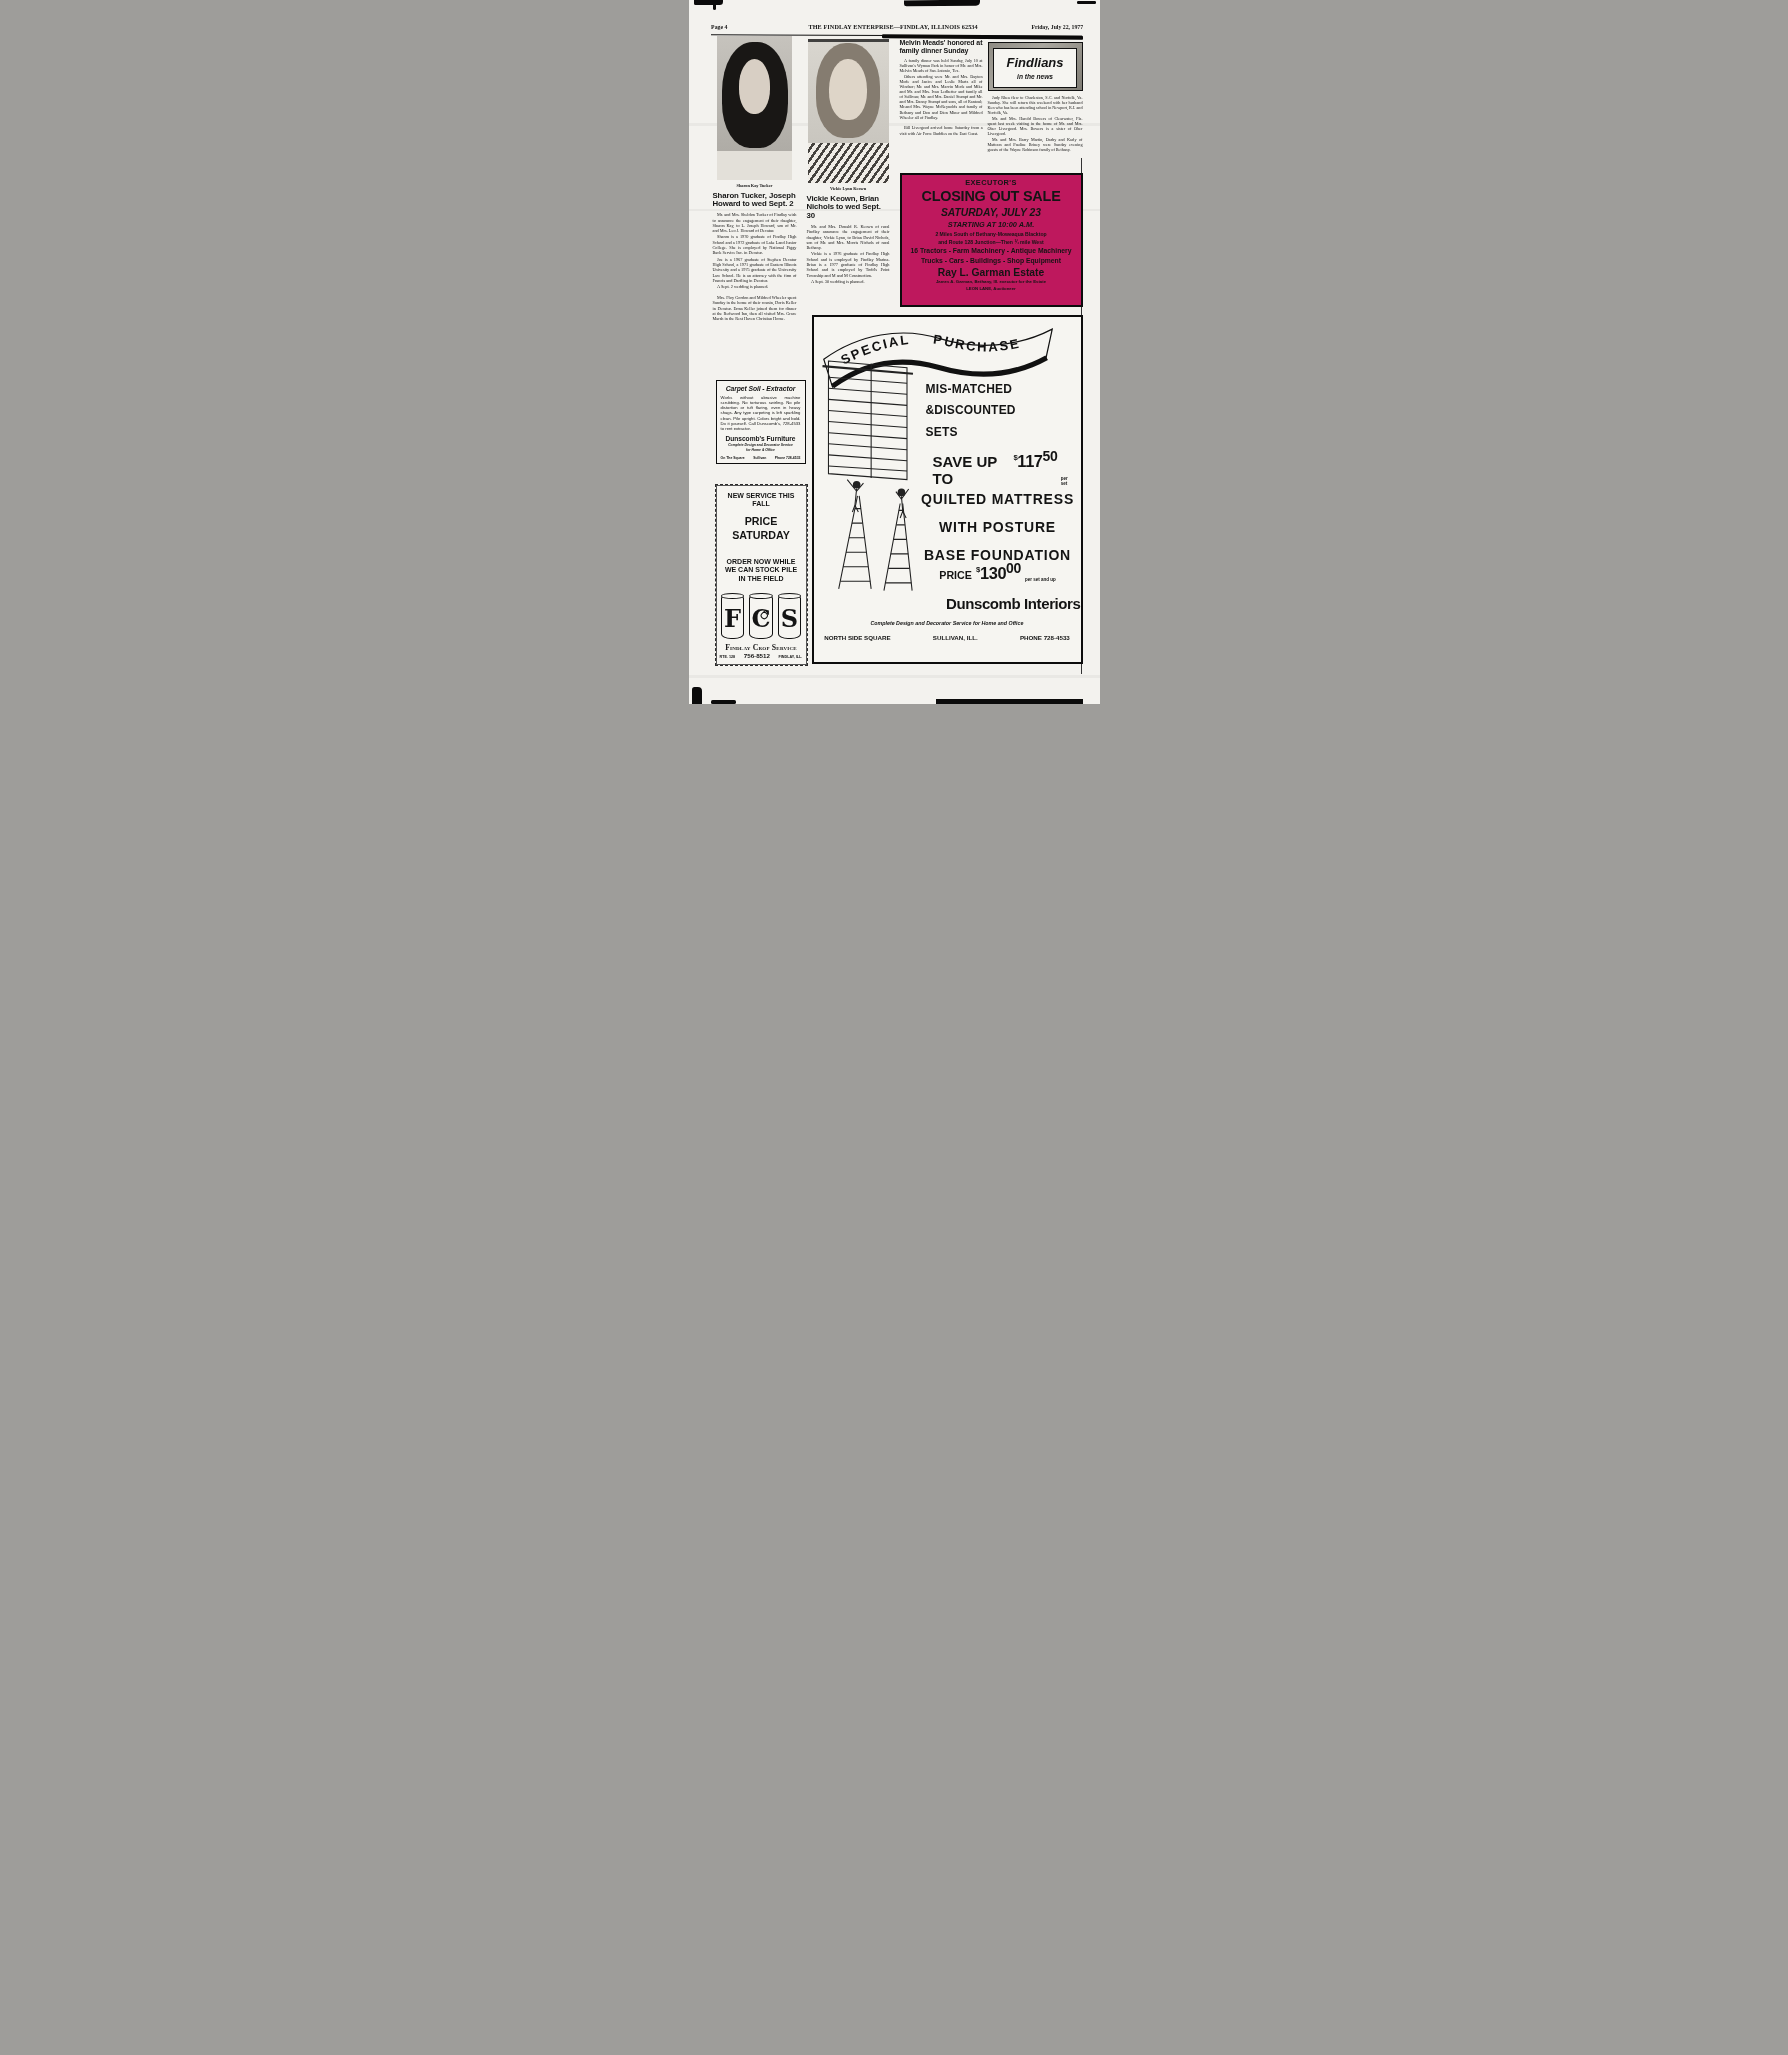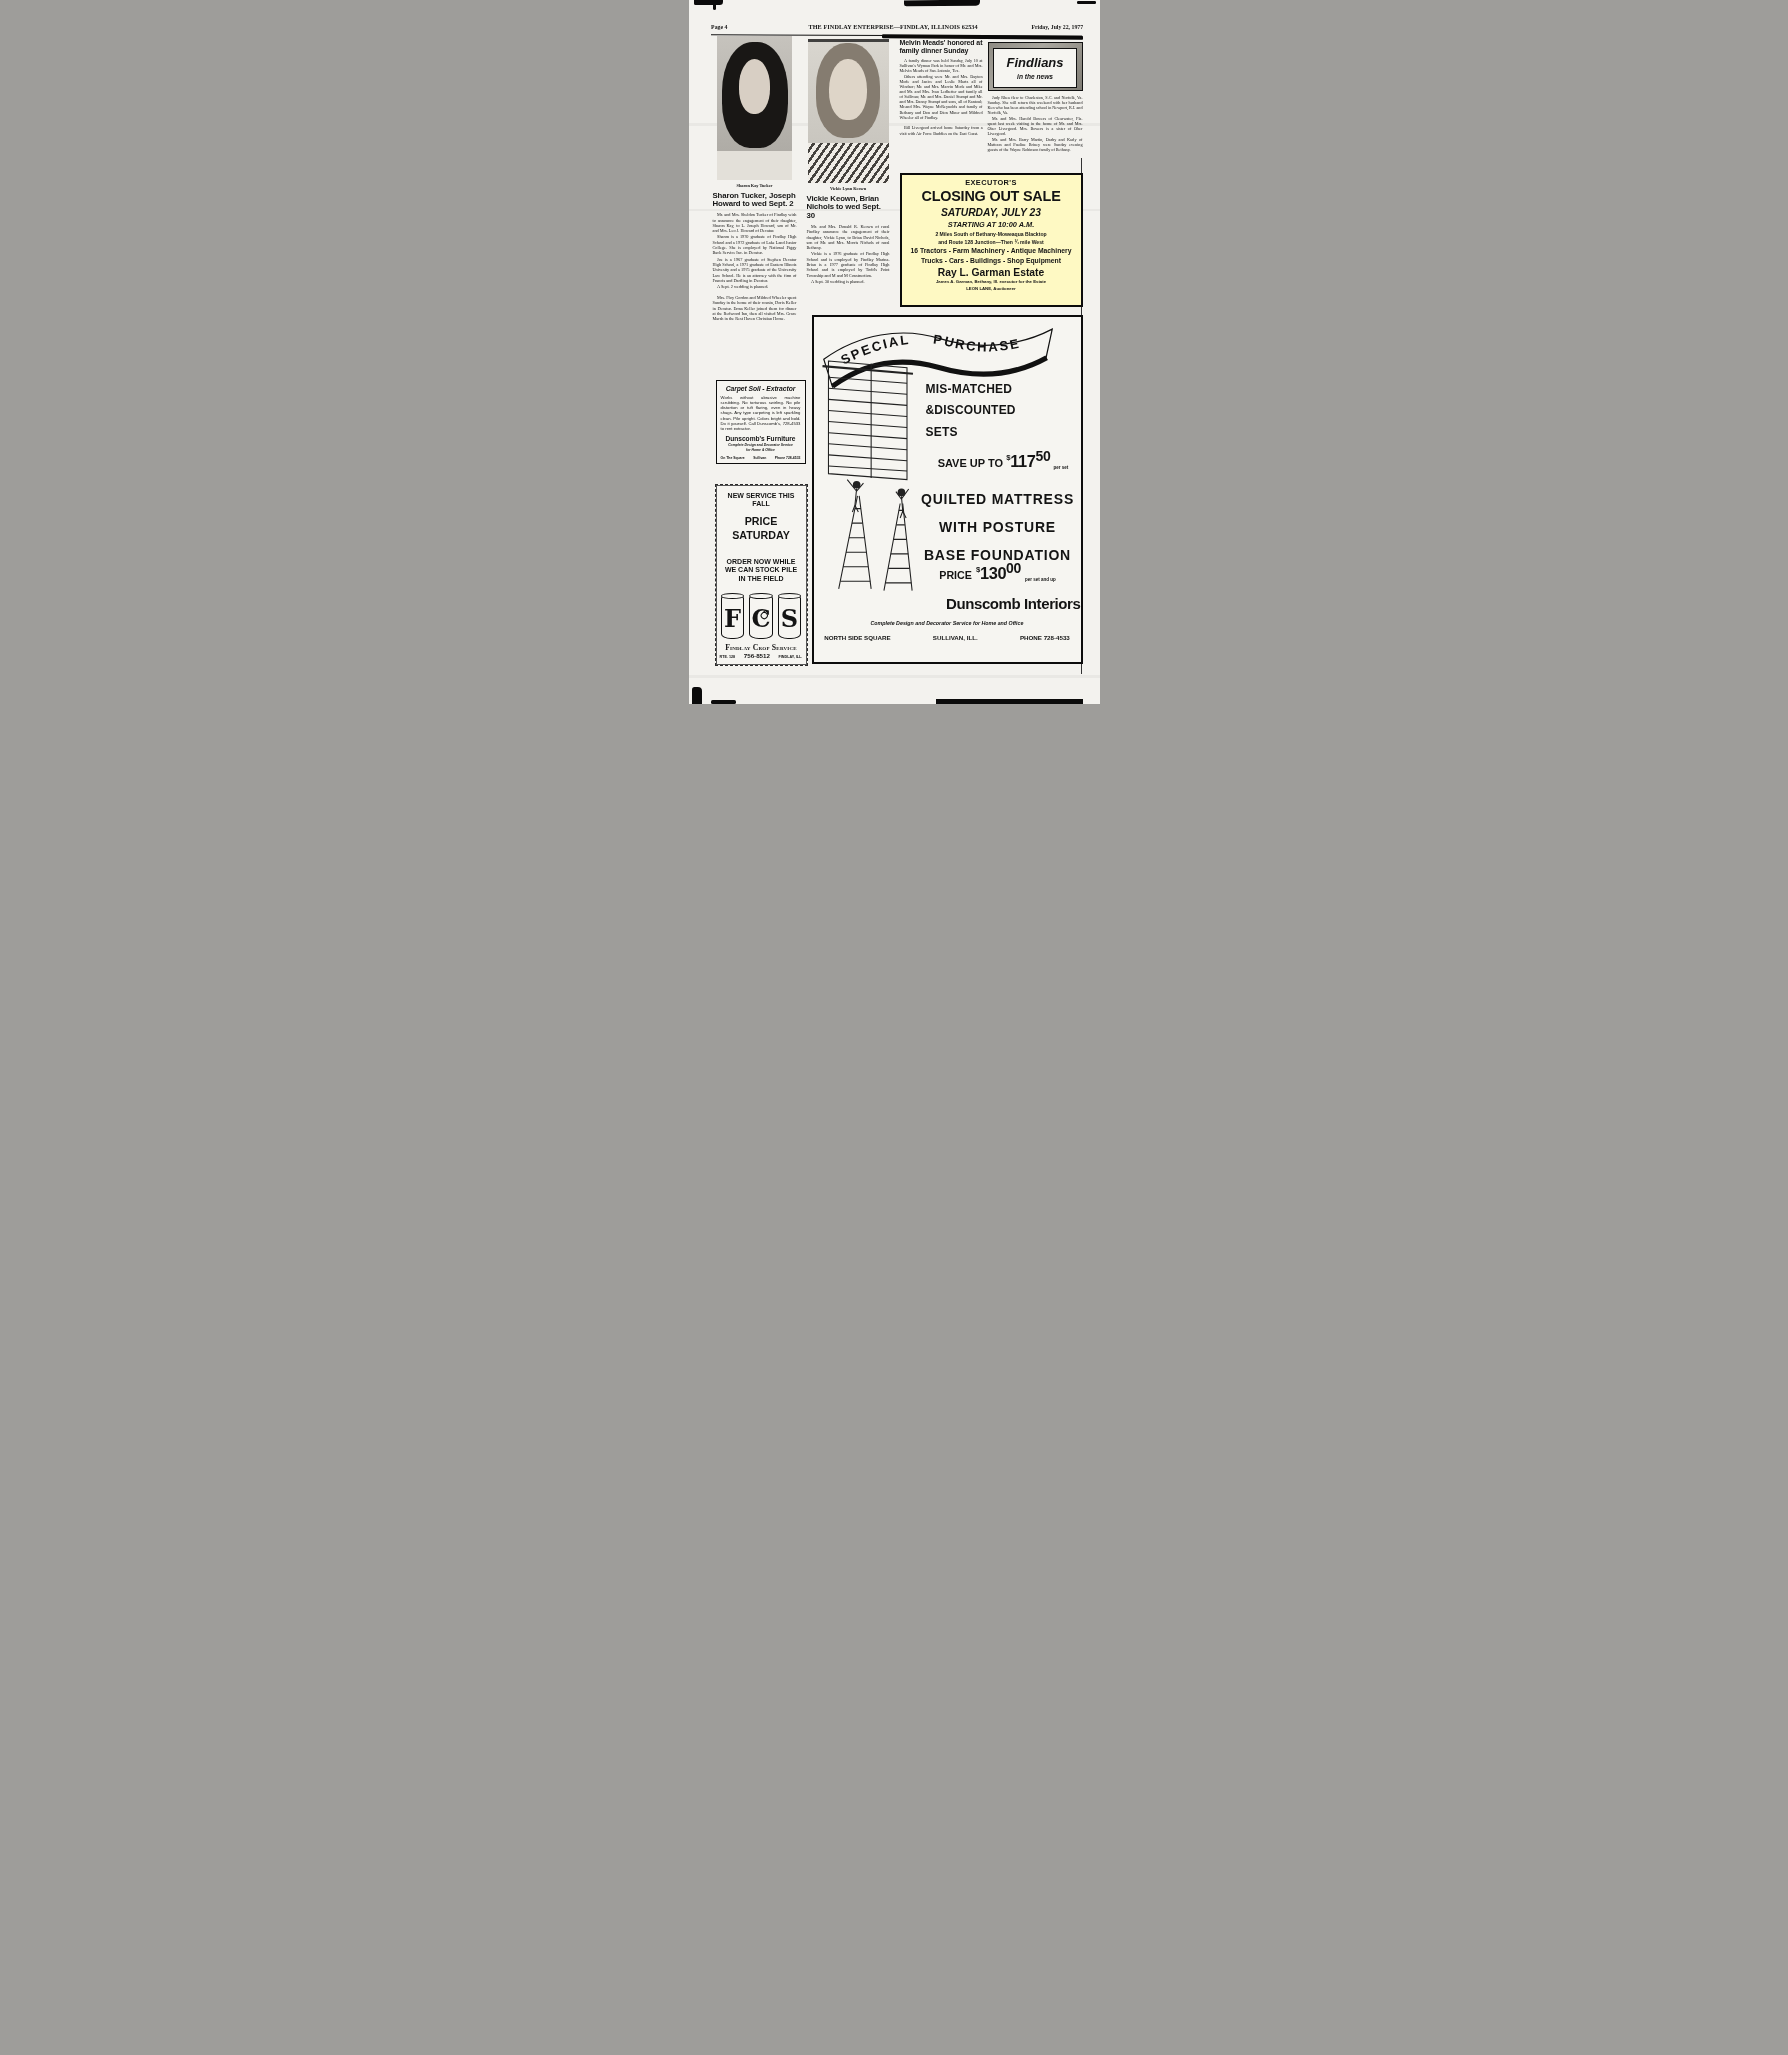--- a/index.html
+++ b/index.html
@@ -46,21 +46,21 @@
   .frame{border:1.2px solid #111;background:linear-gradient(135deg,#8f8c84,#aaa79f 40%,#807d75);height:49px;
          padding:4.5px;box-sizing:border-box;}
   .frame-inner{background:#f6f5f1;border:0.8px solid #111;height:100%;display:flex;flex-direction:column;
                align-items:center;justify-content:center;gap:3.3px;}
   .frame-inner div{font-family:"Liberation Sans", sans-serif;font-style:italic;font-weight:bold;}
   .findlians-title1{font-size:13px;}
   .findlians-title2{font-size:6.6px;}
   .findlians-col p:first-of-type{margin-top:4.1px;}
   
   .executor{position:absolute;left:211px;top:173px;width:183px;height:134px;border:2.5px solid #0c0c0c;
-            box-sizing:border-box;background:#fef9c3;text-align:center;font-family:"Liberation Sans", sans-serif;
+            box-sizing:border-box;background:#be185d;text-align:center;font-family:"Liberation Sans", sans-serif;
             padding-top:3.3px;}
   .ex-kicker{font-weight:bold;font-size:7.4px;letter-spacing:0.4px;}
   .ex-title{font-weight:bold;font-size:14.4px;letter-spacing:-0.2px;margin-top:0.8px;}
   .ex-date{font-weight:bold;font-style:italic;font-size:10.3px;margin-top:2.9px;}
   .ex-time{font-weight:bold;font-style:italic;font-size:7.4px;margin-top:1.6px;}
   .ex-loc{font-weight:bold;font-size:5.1px;margin-top:2.1px;}
   .ex-items{font-weight:bold;font-size:6.8px;margin-top:2.5px;}
   .ex-estate{font-weight:bold;font-size:10.3px;margin-top:2.9px;}
   .ex-small{font-weight:bold;font-size:4.3px;margin-top:1.6px;}
   
@@ -93,21 +93,21 @@
   .fcs-phone{font-weight:bold;font-size:6.2px;}
   
   .dunscomb{position:absolute;left:123px;top:315px;width:271px;height:349px;border:2.5px solid #0c0c0c;
             box-sizing:border-box;background:#f6f5f1;font-family:"Liberation Sans", sans-serif;}
   .ribbon-svg{position:absolute;left:5px;top:5px;width:238px;height:71px;}
   .ribbon-text{font-family:"Liberation Sans", sans-serif;font-weight:bold;font-size:33px;letter-spacing:5px;word-spacing:42px;fill:#111;}
   .ladders-svg{position:absolute;left:2.5px;top:38px;width:112px;height:239px;}
   .mm-block{position:absolute;left:112px;top:62px;width:144px;text-align:left;}
   .mm-line{font-weight:bold;font-size:12px;letter-spacing:0.2px;line-height:1.78;}
   .save-line{position:absolute;left:104px;top:131px;width:156px;display:flex;align-items:baseline;justify-content:center;gap:3.3px;}
-  .save-label{font-weight:bold;font-size:11px;margin-left:15px;}
+  .save-label{font-weight:bold;font-size:15px;margin-left:15px;}
   .big-money{font-weight:bold;font-size:16.4px;letter-spacing:-0.4px;}
   .sup{font-size:14px;vertical-align:5.8px;font-weight:bold;}
   .cur{font-size:7.8px;vertical-align:6.6px;font-weight:bold;}
   .unit{font-weight:bold;font-size:4.5px;align-self:flex-end;padding-bottom:0.8px;}
   .quilted{position:absolute;left:106px;top:168px;width:156px;text-align:center;}
   .quilted div{font-weight:bold;font-size:14px;letter-spacing:0.8px;line-height:2.0;}
   .price-line{position:absolute;left:106px;top:243px;width:156px;display:flex;align-items:baseline;justify-content:center;gap:4.1px;}
   .price-label{font-weight:bold;font-size:10.7px;}
   .store-name{position:absolute;left:0;right:0;top:278px;text-align:right;font-weight:bold;font-size:15px;letter-spacing:-0.4px;}
   .store-tag{position:absolute;left:0;right:0;top:303px;text-align:center;font-weight:bold;font-style:italic;font-size:5.3px;}

